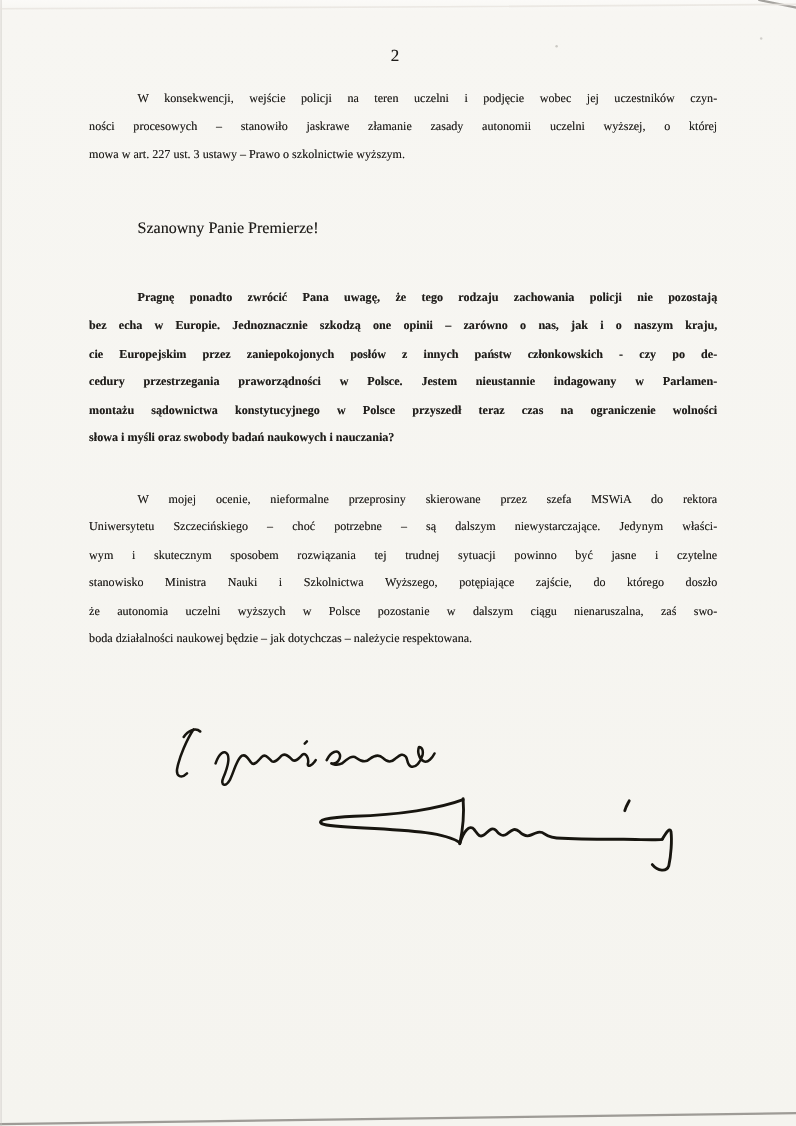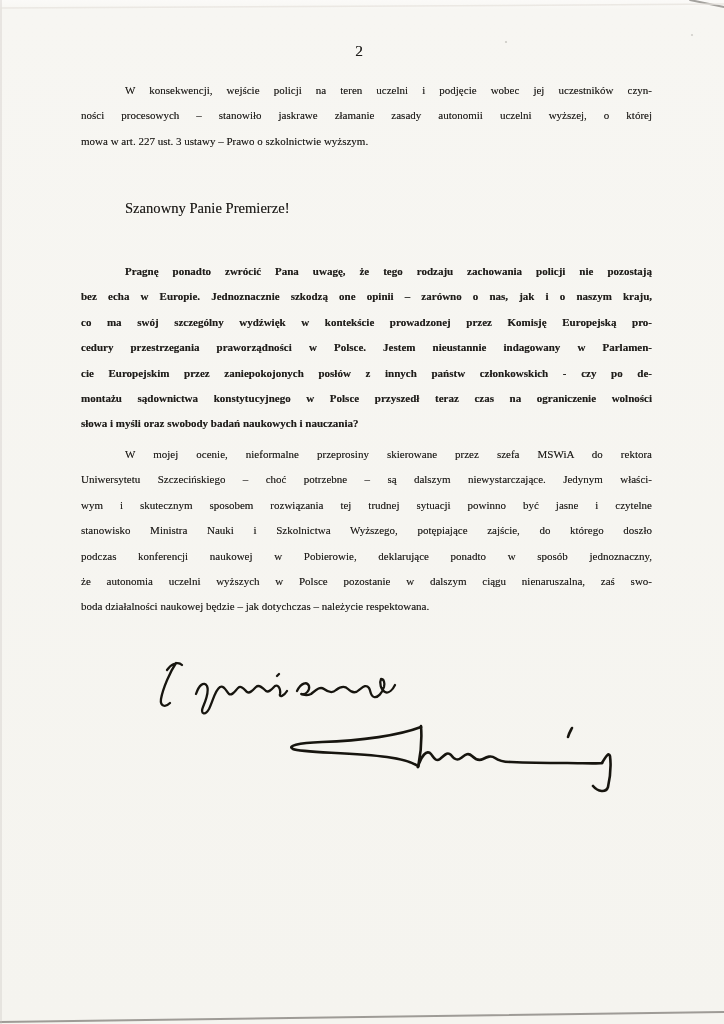--- a/index.html
+++ b/index.html
@@ -48,33 +48,31 @@
       <div class="tline indent">W konsekwencji, wejście policji na teren uczelni i podjęcie wobec jej uczestników czyn-</div>
       <div class="tline">ności procesowych – stanowiło jaskrawe złamanie zasady autonomii uczelni wyższej, o której</div>
       <div class="tline last">mowa w art. 227 ust. 3 ustawy – Prawo o szkolnictwie wyższym.</div>
     </div>
 
   <div class="salutation">Szanowny Panie Premierze!</div>
 
   <div class="para para-2">
       <div class="tline indent">Pragnę ponadto zwrócić Pana uwagę, że tego rodzaju zachowania policji nie pozostają</div>
       <div class="tline">bez echa w Europie. Jednoznacznie szkodzą one opinii – zarówno o nas, jak i o naszym kraju,</div>
-      <div class="tline">co ma swój szczególny wydźwięk w kontekście prowadzonej przez Komisję Europejską pro-</div>
+      <div class="tline">cie Europejskim przez zaniepokojonych posłów z innych państw członkowskich - czy po de-</div>
       <div class="tline">cedury przestrzegania praworządności w Polsce. Jestem nieustannie indagowany w Parlamen-</div>
-      <div class="tline">cie Europejskim przez zaniepokojonych posłów z innych państw członkowskich - czy po de-</div>
       <div class="tline">montażu sądownictwa konstytucyjnego w Polsce przyszedł teraz czas na ograniczenie wolności</div>
       <div class="tline last">słowa i myśli oraz swobody badań naukowych i nauczania?</div>
     </div>
 
   <div class="para para-3">
       <div class="tline indent">W mojej ocenie, nieformalne przeprosiny skierowane przez szefa MSWiA do rektora</div>
       <div class="tline">Uniwersytetu Szczecińskiego – choć potrzebne – są dalszym niewystarczające. Jedynym właści-</div>
       <div class="tline">wym i skutecznym sposobem rozwiązania tej trudnej sytuacji powinno być jasne i czytelne</div>
       <div class="tline">stanowisko Ministra Nauki i Szkolnictwa Wyższego, potępiające zajście, do którego doszło</div>
-      <div class="tline">podczas konferencji naukowej w Pobierowie, deklarujące ponadto w sposób jednoznaczny,</div>
       <div class="tline">że autonomia uczelni wyższych w Polsce pozostanie w dalszym ciągu nienaruszalna, zaś swo-</div>
       <div class="tline last">boda działalności naukowej będzie – jak dotychczas – należycie respektowana.</div>
     </div>
 
   <svg class="hand" width="724" height="1024" viewBox="0 0 724 1024" role="img">
     <g stroke="#17150f" fill="none" stroke-linecap="round" stroke-linejoin="round">
 
       <g stroke-width="2.3" aria-label="Z wyrazami szacunku">
         <path d="M176,663 C170,672 163,688 161,699 C160,706 165,708 170,703 M167,670 C171,664 178,661 182,665"></path>
         <path d="M196,694 C199,685 204,681 207,686 C209,691 206,700 203,707 C200,714 205,716 209,709 C213,701 215,690 220,687 C224,685 226,691 229,694 C232,696 235,691 238,688 C241,685 244,689 247,692 C250,694 253,690 256,687 C259,684 263,688 266,691 C269,693 272,689 275,686 C278,684 281,689 280,694 C279,698 284,696 287,691"></path>

